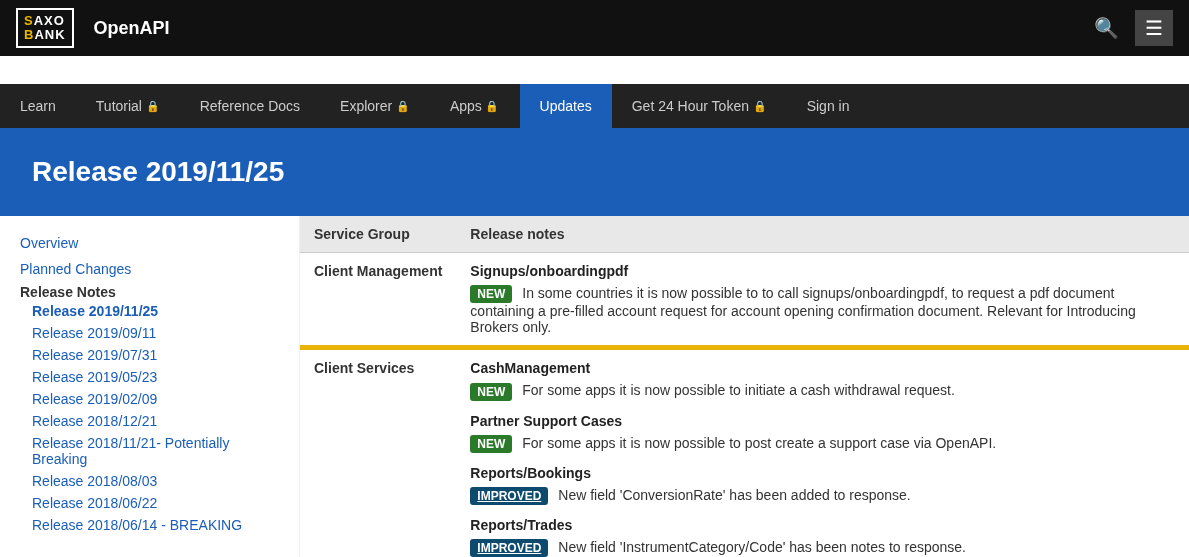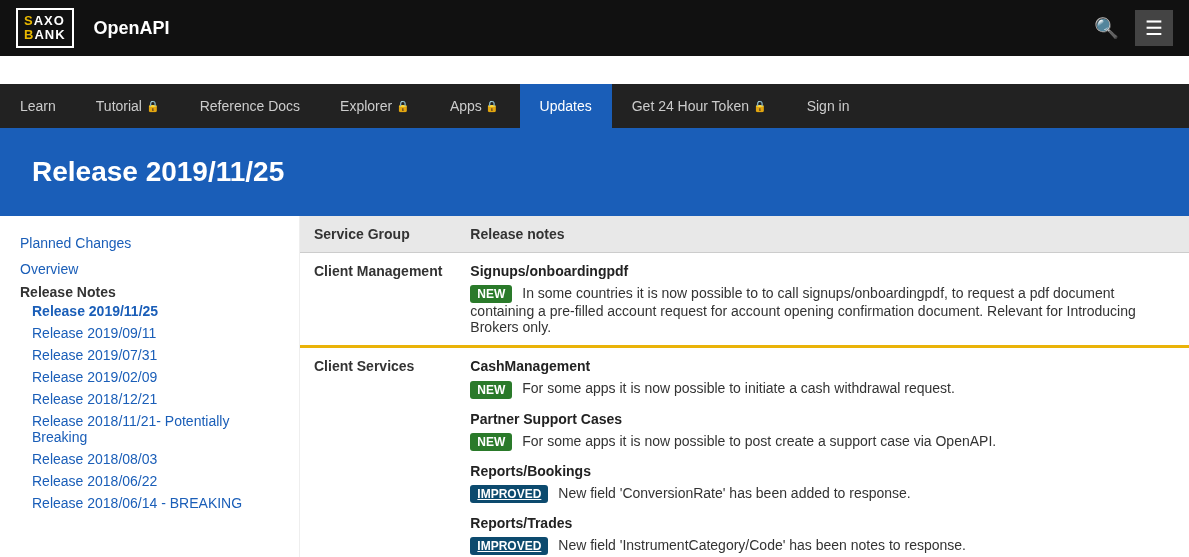--- a/index.html
+++ b/index.html
@@ -108,21 +108,21 @@
       background: #e8e8e8;
       text-align: left;
       padding: 10px 14px;
       font-weight: bold;
       font-size: 14px;
       border-bottom: 1px solid #ccc;
     }
     table.release-table td {
       padding: 10px 14px;
       vertical-align: top;
-      border-bottom: 3px solid #eab308;
+      border-bottom: 5px solid #eab308;
       font-size: 14px;
     }
     .service-group-cell {
       width: 110px;
       font-weight: bold;
       color: #333;
       white-space: nowrap;
     }
     .release-notes-cell { color: #333; }
     .entry-title { font-weight: bold; margin-bottom: 6px; color: #222; }
@@ -186,31 +186,32 @@
 </nav>
 
 <div class="hero">
   <h1>Release 2019/11/25</h1>
 </div>
 
 <div class="main">
 
   <aside class="sidebar">
     <div class="sidebar-group">
+      <a class="sidebar-link">Overview</a>
+    </div>
+    <div class="sidebar-group">
       <a class="sidebar-link">Planned Changes</a>
-    </div>
-    <div class="sidebar-group">
-      <a class="sidebar-link">Overview</a>
     </div>
     <div class="sidebar-group">
       <span class="sidebar-section-label bold">Release Notes</span>
       <div class="sidebar-sub">
         <a class="sidebar-link active">Release 2019/11/25</a>
         <a class="sidebar-link">Release 2019/09/11</a>
         <a class="sidebar-link">Release 2019/07/31</a>
+        <a class="sidebar-link">Release 2019/05/23</a>
         <a class="sidebar-link">Release 2019/02/09</a>
         <a class="sidebar-link">Release 2018/12/21</a>
         <a class="sidebar-link">Release 2018/11/21- Potentially Breaking</a>
         <a class="sidebar-link">Release 2018/08/03</a>
         <a class="sidebar-link">Release 2018/06/22</a>
         <a class="sidebar-link">Release 2018/06/14 - BREAKING</a>
       </div>
     </div>
   </aside>
 

